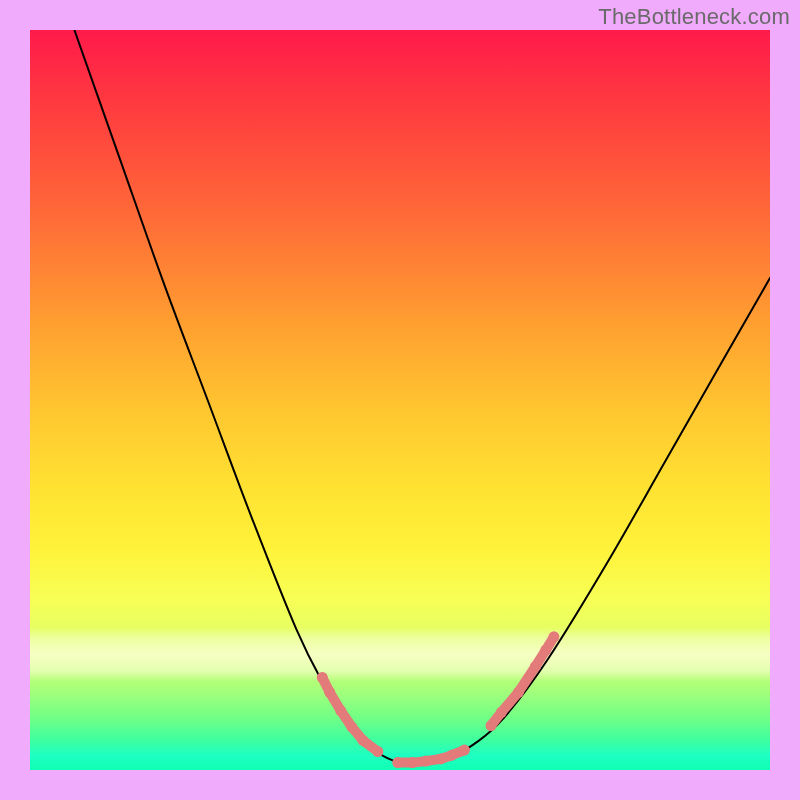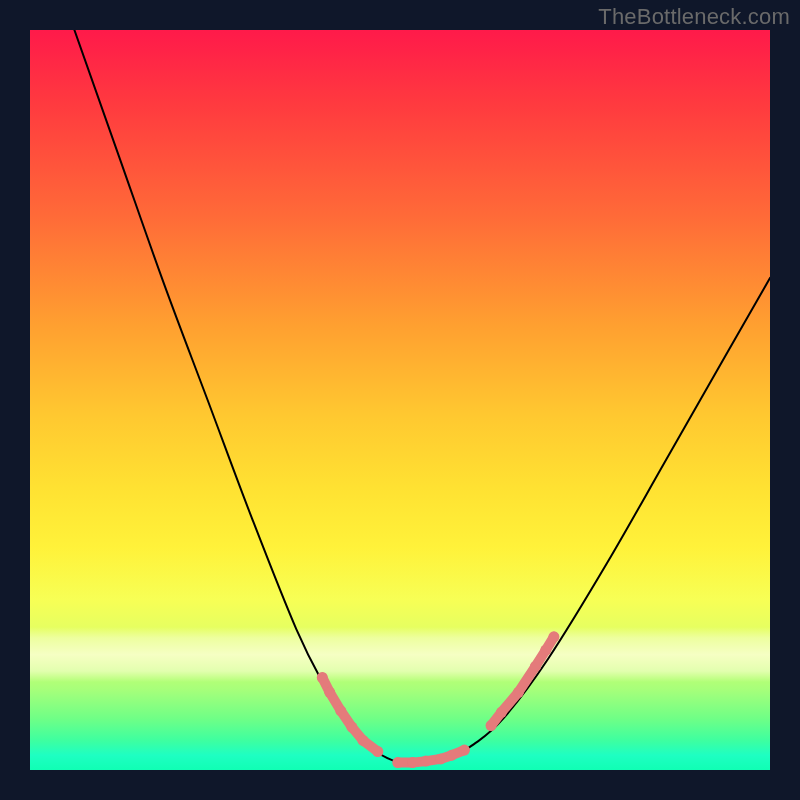--- a/index.html
+++ b/index.html
@@ -8,21 +8,21 @@
     width: 800px;
     height: 800px;
     overflow: hidden;
     background: #000;
     font-family: Arial, Helvetica, sans-serif;
   }
   .frame {
     position: relative;
     width: 800px;
     height: 800px;
-    background: #0f172a;
+    background: #f0abfc;
   }
   .watermark {
     position: absolute;
     top: 4px;
     right: 10px;
     color: #6a6a6a;
     font-size: 22px;
     font-weight: 400;
     letter-spacing: 0.2px;
     z-index: 5;

